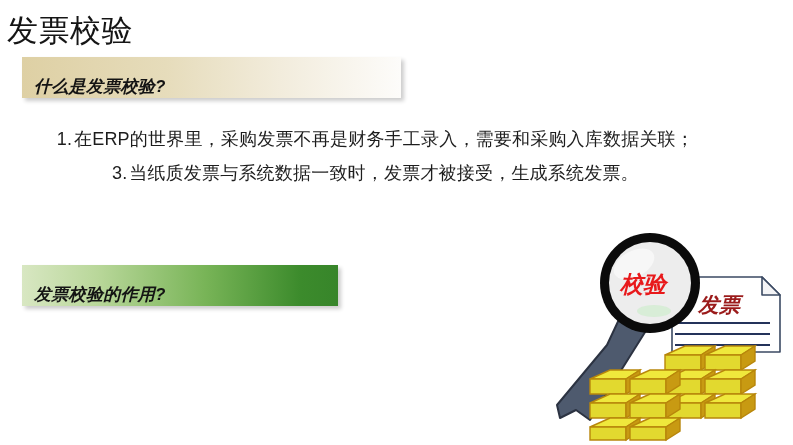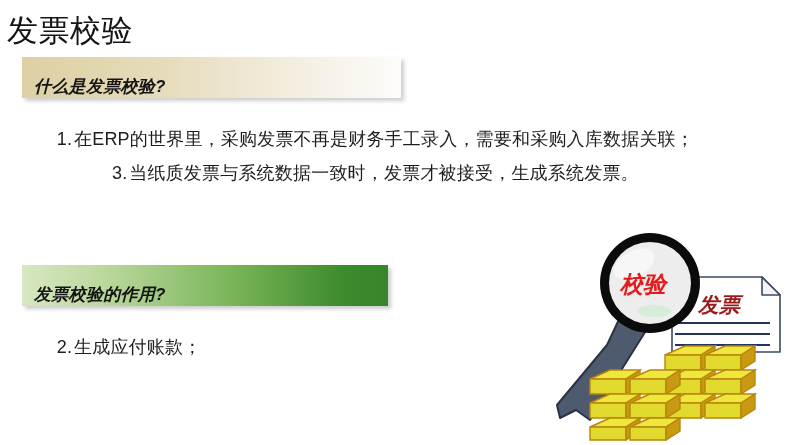--- a/index.html
+++ b/index.html
@@ -49,21 +49,21 @@
   }
   #bar-what {
     left: 22px;
     top: 57px;
     width: 379px;
     background: linear-gradient(90deg, #ded0a4 0%, #e6dcbb 38%, #f2ecdc 68%, #fdfcfa 100%);
   }
   #bar-role {
     left: 22px;
     top: 265px;
-    width: 366px;
+    width: 316px;
     background: linear-gradient(90deg, #d8e7c2 0%, #b9d79a 24%, #78b457 58%, #3c8b2c 88%, #37852a 100%);
   }
 
   
   .body-list {
     position: absolute;
     margin: 0;
     padding: 0;
     list-style: none;
   }
@@ -129,23 +129,20 @@
   <li>
     <span class="li-num">3.</span><span>当纸质发票与系统数据一致时，发票才被接受，生成系统发票。</span>
   </li>
 </ul>
 
 <div class="section-bar" id="bar-role">
   <span class="bar-label">发票校验的作用?</span>
 </div>
 
 <ul class="body-list" id="list-role">
-  <li>
-    <span class="li-num">2.</span><span>生成应付账款；</span>
-  </li>
 </ul>
 
 <div id="illustration">
   <svg width="241" height="217" viewBox="0 0 241 217" xmlns="http://www.w3.org/2000/svg">
 
     <g>
       <path d="M78 68 L55 117 L5 177 L8 190 L24 182 L38 192 L48 176 L95 101 Z" fill="#4e5a6e" stroke="#2c3342" stroke-width="2" stroke-linejoin="round"></path>
     </g>
 
     <g>

